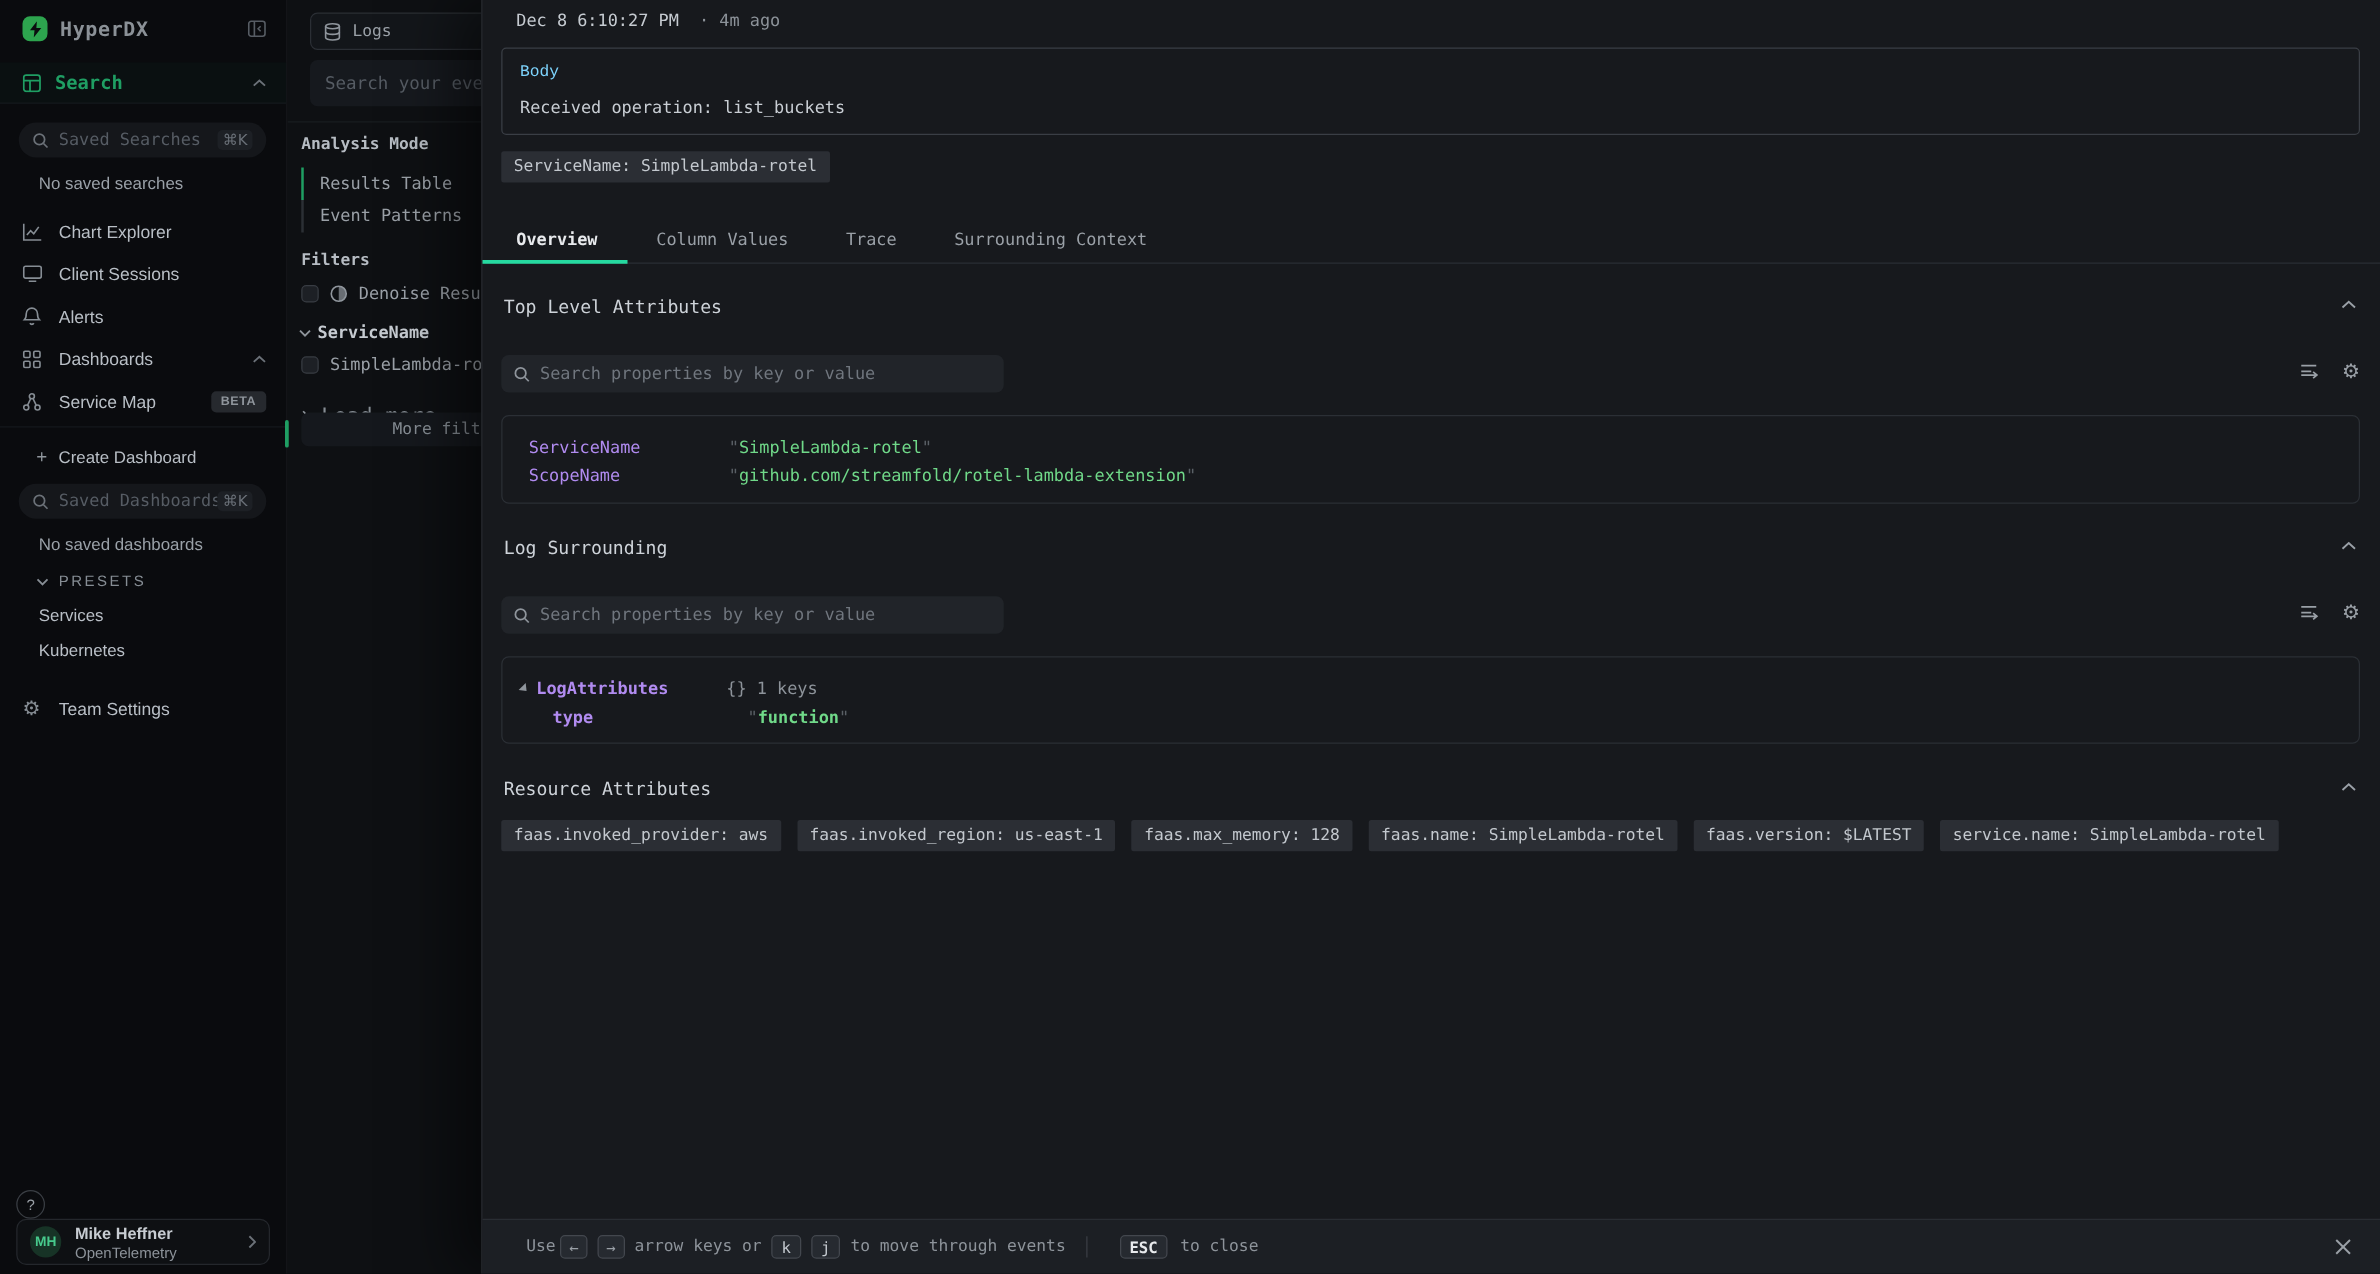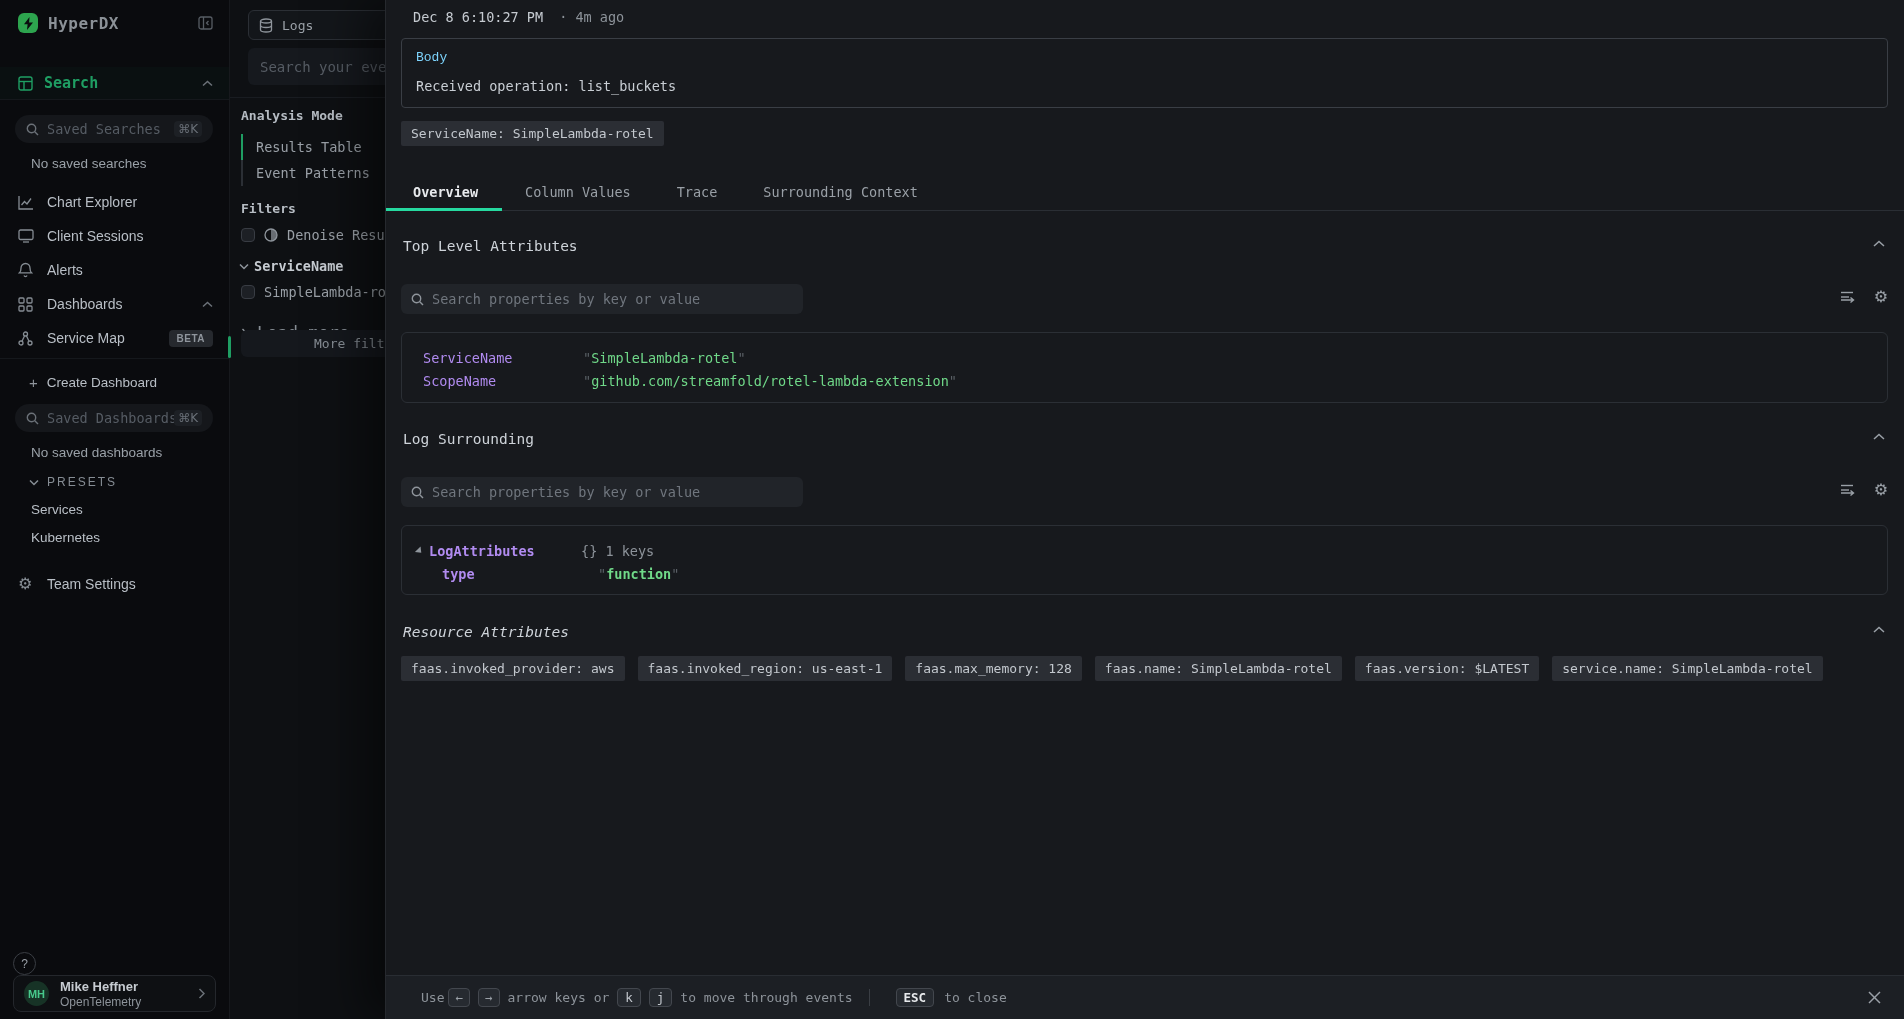--- a/index.html
+++ b/index.html
@@ -14,21 +14,21 @@
   
   .sidebar { position:absolute; left:0; top:0; width:230px; height:1019px;
     background:#0a0b0e; border-right:1px solid #17191d; }
   .logo-row { display:flex; align-items:center; padding:13px 16px 0 18px; }
   .logo-badge { width:20px; height:20px; border-radius:6px; background:#2da44e;
     display:flex; align-items:center; justify-content:center; }
   .logo-text { margin-left:10px; font-weight:bold; font-size:16px; color:#8b9197; letter-spacing:.5px; }
   .panel-toggle { margin-left:auto; color:#575d64; cursor:pointer; }
 
   .search-header { display:flex; align-items:center; padding:0 16px 0 18px; height:33px;
-    margin-top:34px; border-bottom:1px solid #15181c; background:rgba(31,158,99,0.04); }
+    margin-top:17px; border-bottom:1px solid #15181c; background:rgba(31,158,99,0.04); }
   .search-header .lbl { margin-left:11px; font-weight:bold; font-size:15px; color:#1f9e63; }
   .search-header .chev { margin-left:auto; color:#6b7178; }
 
   .pill-input { margin:15px 16px 0 15px; height:28px; border-radius:14px; background:#15171b;
     display:flex; align-items:center; padding:0 11px; }
   .pill-input .mag { color:#6b7178; flex:none; }
   .pill-input input { flex:1; margin-left:8px; font-size:13.5px; color:#9aa0a7; min-width:0; }
   .pill-input .shortcut { flex:none; color:#6a7078; font-size:12px;
     font-family:"DejaVu Sans", sans-serif; background:#1d2025; border-radius:4px; padding:1px 4px; }
 
@@ -480,21 +480,21 @@
         <span class="tree-meta">{} 1 keys</span>
       </div>
       <div class="attr-row">
         <span class="attr-key kcol2">type</span>
         <span class="quote">"</span>
           <span class="attr-val" style="font-weight:bold;">function</span>
           <span class="quote">"</span>
       </div>
     </div>
 
-    <div class="sec-title" style="top:624px;font-style:italic;">Resource Attributes</div>
+    <div class="sec-title" style="top:624px;">Resource Attributes</div>
     <span class="sec-chevron" style="top:626px;">
       <svg width="12" height="8" viewBox="0 0 12 8" fill="none" stroke="currentColor" stroke-width="1.5">
           <path d="M1 6 L6 1.5 L11 6"></path>
         </svg>
     </span>
     <div class="chips">
       <span class="tag-chip">faas.invoked_provider: aws</span>
       <span class="tag-chip">faas.invoked_region: us-east-1</span>
       <span class="tag-chip">faas.max_memory: 128</span>
       <span class="tag-chip">faas.name: SimpleLambda-rotel</span>

